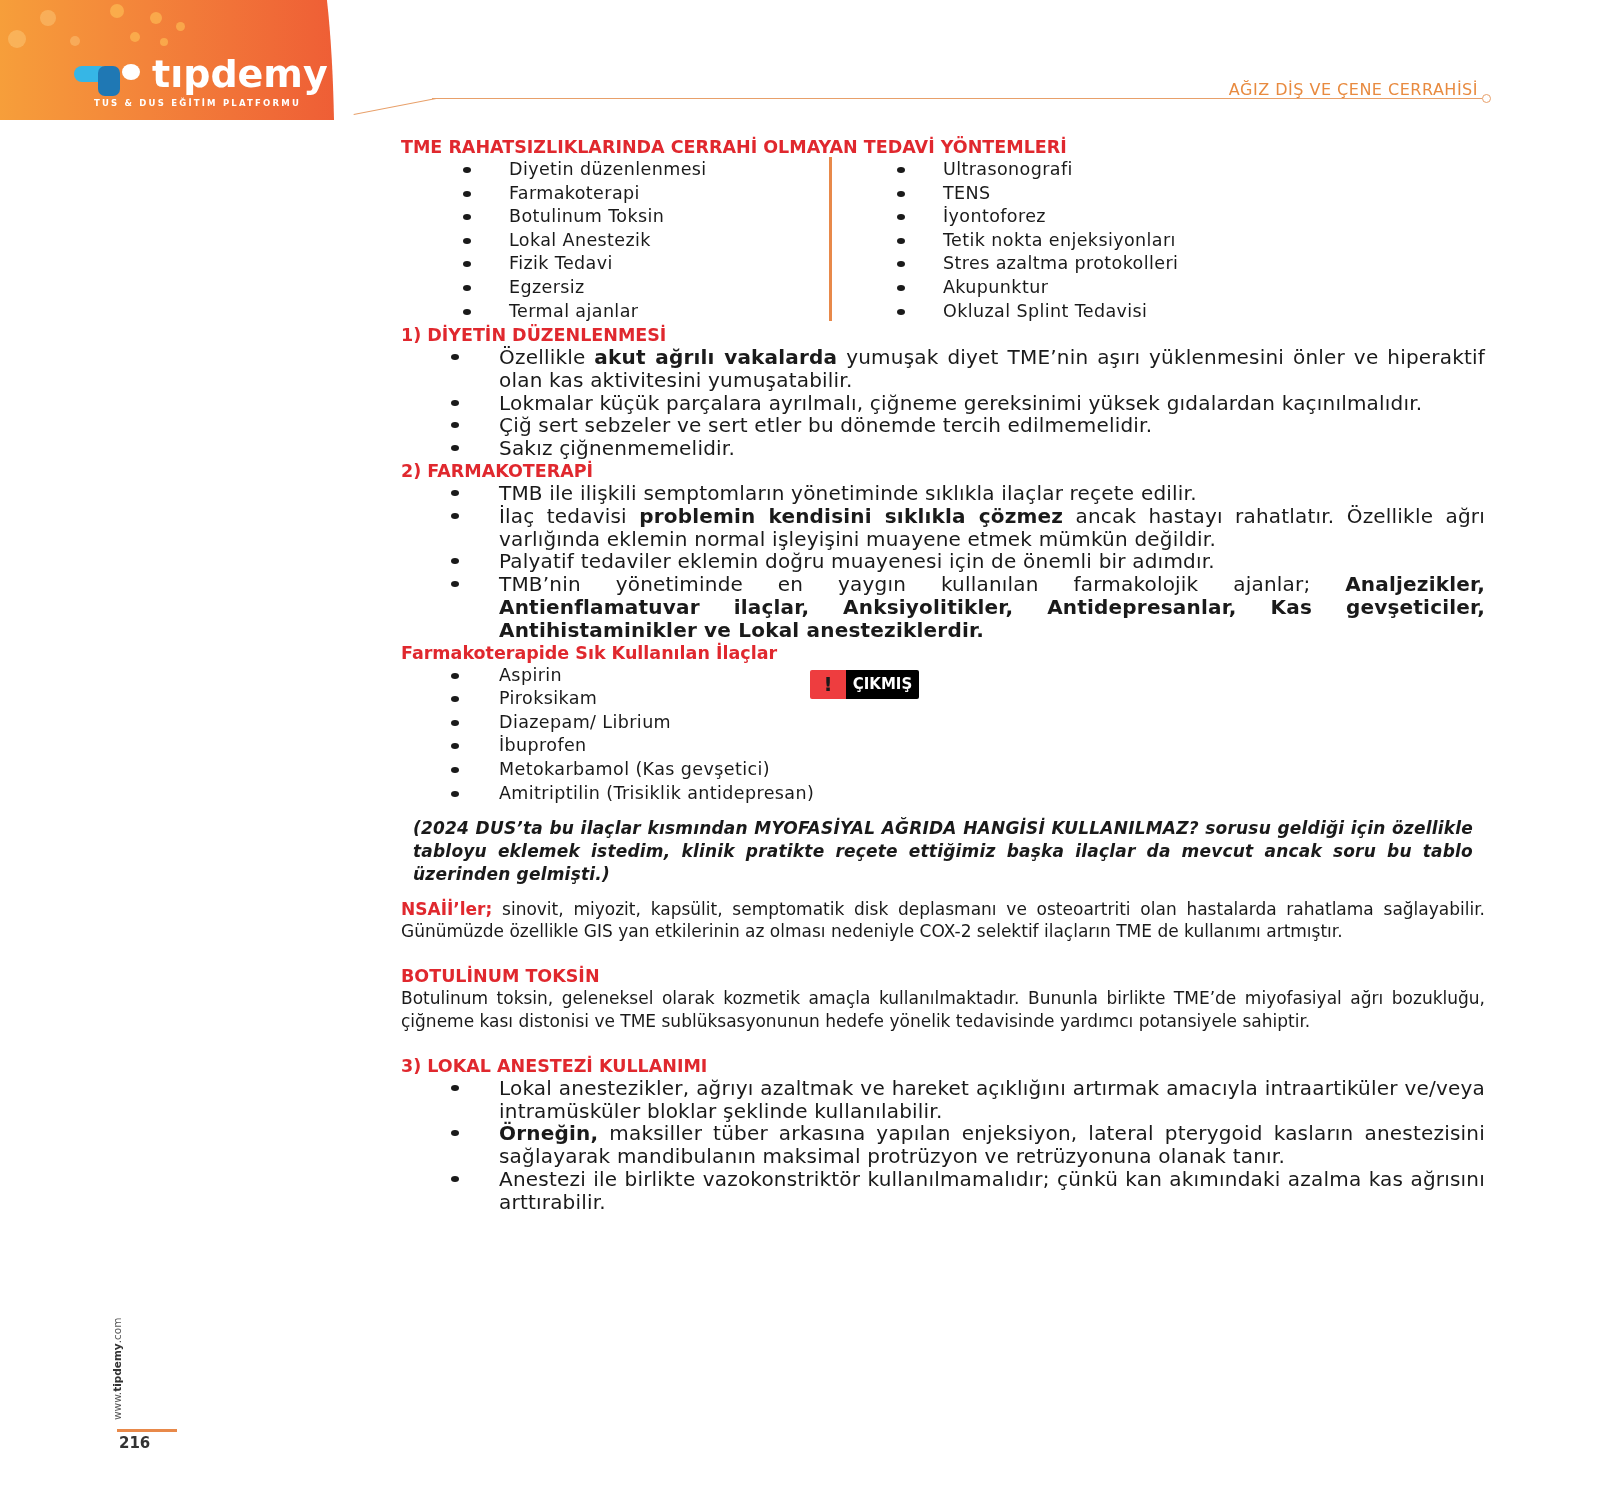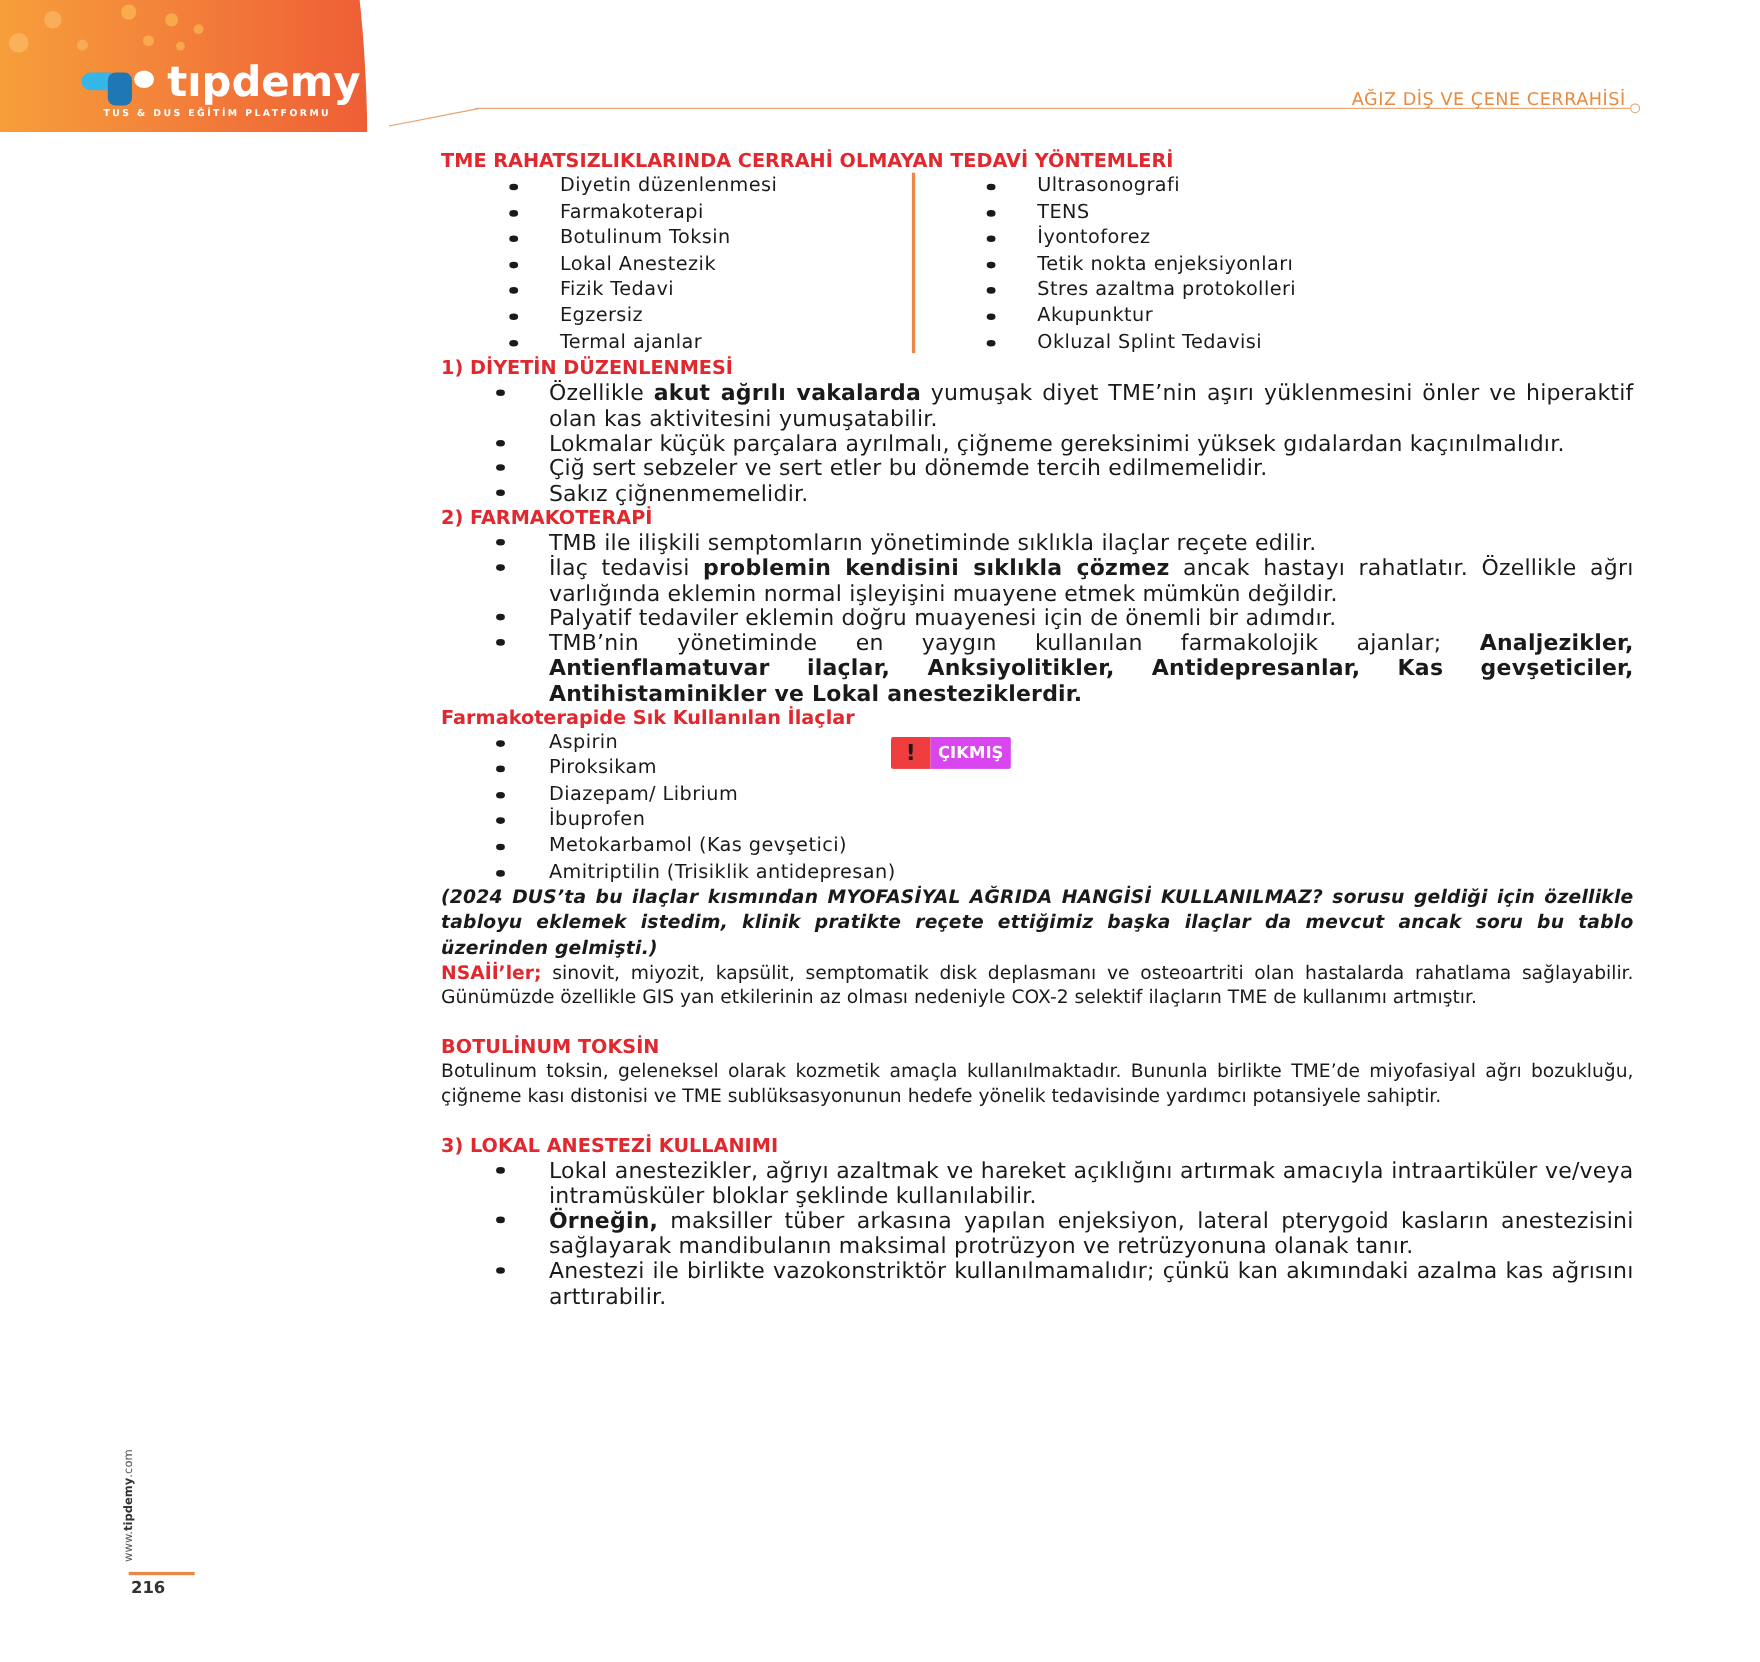--- a/index.html
+++ b/index.html
@@ -44,21 +44,21 @@
   ul.blist li { position:relative; padding-left:98px; font-size:20px; line-height:22.8px; text-align:justify; letter-spacing:0.2px; }
   ul.blist li .bullet { position:absolute; left:50px; top:8px; width:8px; height:6px; border-radius:50%; background:#1a1a1a; }
   b, .bold { font-weight:bold; }
 
   .drug-list { position:relative; }
   .drug-list .item { position:relative; height:23.6px; line-height:23.6px; font-size:17.5px; padding-left:98px; letter-spacing:0.4px; }
   .drug-list .item .bullet { position:absolute; left:50px; top:9px; width:8px; height:6px; border-radius:50%; background:#1a1a1a; }
 
   .badge { position:absolute; left:409px; top:6px; width:109px; height:29px; border-radius:2px; overflow:hidden; display:flex; }
   .badge .b-red { width:36px; background:#ee3d3f; color:#1a1a1a; font-weight:bold; font-size:20px; text-align:center; line-height:29px; }
-  .badge .b-dark { flex:1; background:#d946ef; color:#ffffff; font-weight:bold; font-size:15px; text-align:center; line-height:29px; letter-spacing:0px; }
+  .badge .b-dark { flex:1; background:#000000; color:#ffffff; font-weight:bold; font-size:15px; text-align:center; line-height:29px; letter-spacing:0px; }
 
   .note { font-style:italic; font-weight:bold; font-size:17px; line-height:22.8px; text-align:justify; letter-spacing:0.2px; }
   .red-inline { color:#e0282e; font-weight:bold; }
 
   .gap { height:22px; }
 
   
   .footer-url { position:absolute; left:111px; top:1340px; transform-origin:0 0; transform:rotate(-90deg) translate(-80px,0);
       font-size:10.5px; color:#555; white-space:nowrap; }
   .footer-url .bold { color:#333; }
@@ -139,21 +139,21 @@
       <div class="b-dark">ÇIKMIŞ</div>
     </div>
     <div class="item"><span class="bullet"></span><span>Aspirin</span></div>
     <div class="item"><span class="bullet"></span><span>Piroksikam</span></div>
     <div class="item"><span class="bullet"></span><span>Diazepam/ Librium</span></div>
     <div class="item"><span class="bullet"></span><span>İbuprofen</span></div>
     <div class="item"><span class="bullet"></span><span>Metokarbamol (Kas gevşetici)</span></div>
     <div class="item"><span class="bullet"></span><span>Amitriptilin (Trisiklik antidepresan)</span></div>
   </div>
 
-  <p class="note" style="margin:0;">(2024 DUS’ta bu ilaçlar kısmından MYOFASİYAL AĞRIDA HANGİSİ KULLANILMAZ? sorusu geldiği için özellikle tabloyu eklemek istedim, klinik pratikte reçete ettiğimiz başka ilaçlar da mevcut ancak soru bu tablo üzerinden gelmişti.)</p>
+  <p class="note" style="margin:12px;">(2024 DUS’ta bu ilaçlar kısmından MYOFASİYAL AĞRIDA HANGİSİ KULLANILMAZ? sorusu geldiği için özellikle tabloyu eklemek istedim, klinik pratikte reçete ettiğimiz başka ilaçlar da mevcut ancak soru bu tablo üzerinden gelmişti.)</p>
   <p class="body-text" style="margin:0;"><span class="red-inline">NSAİİ’ler;</span><span> sinovit, miyozit, kapsülit, semptomatik disk deplasmanı ve osteoartriti olan hastalarda rahatlama sağlayabilir. Günümüzde özellikle GIS yan etkilerinin az olması nedeniyle COX-2 selektif ilaçların TME de kullanımı artmıştır.</span></p>
 
   <div class="gap"></div>
 
   <h3 class="h-red">BOTULİNUM TOKSİN</h3>
   <p class="body-text" style="margin:0;">Botulinum toksin, geleneksel olarak kozmetik amaçla kullanılmaktadır. Bununla birlikte TME’de miyofasiyal ağrı bozukluğu, çiğneme kası distonisi ve TME sublüksasyonunun hedefe yönelik tedavisinde yardımcı potansiyele sahiptir.</p>
 
   <div class="gap"></div>
 
   <h3 class="h-red">3) LOKAL ANESTEZİ KULLANIMI</h3>

